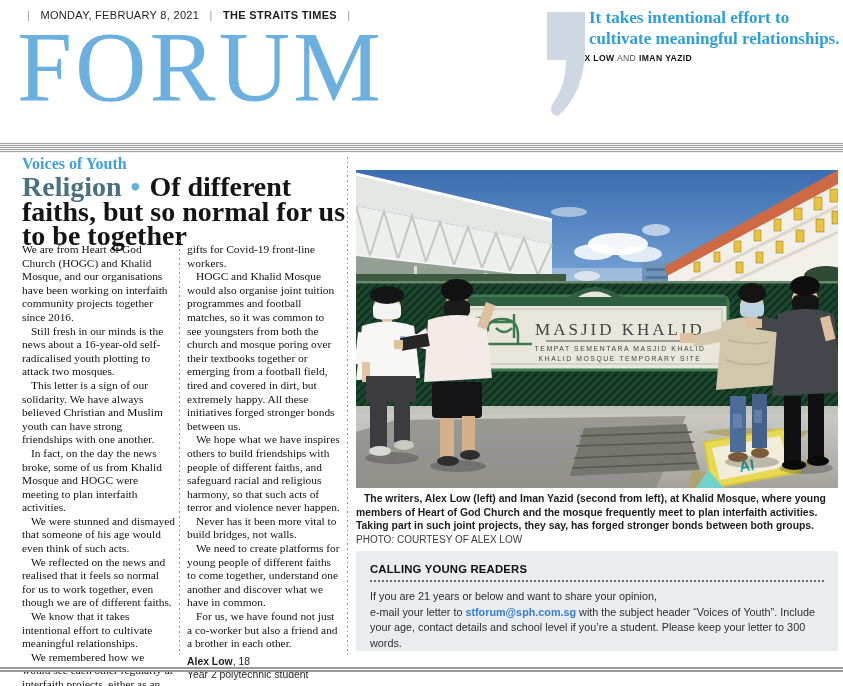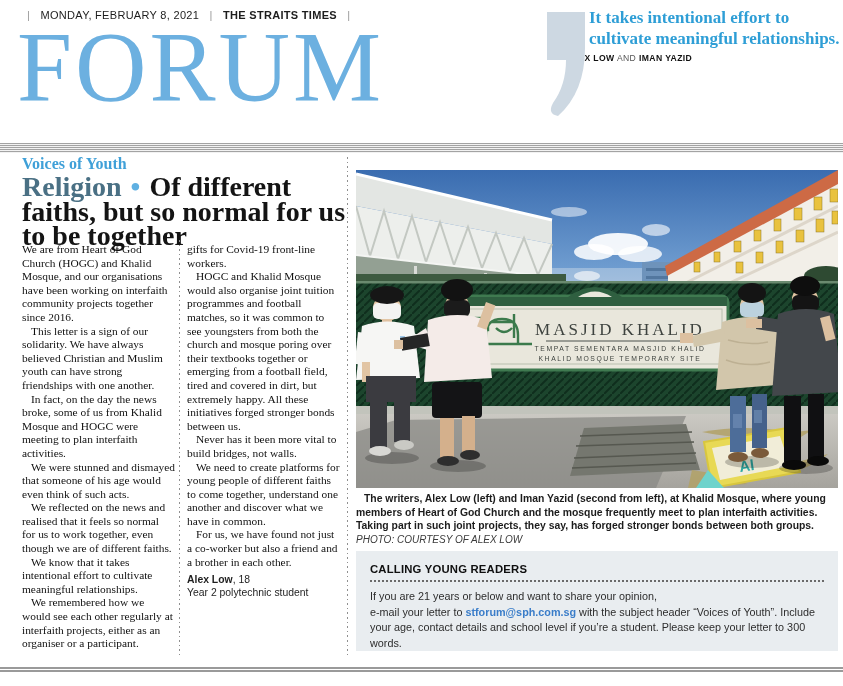--- a/index.html
+++ b/index.html
@@ -48,21 +48,21 @@
   .vdiv1 { left:179px; top:240px; height:415px; }
   .vdiv2 { left:347px; top:157px; height:498px; }
 
   .photo { position:absolute; left:356px; top:170px; width:482px; height:277px; }
   .photo svg { display:block; }
 
   .caption { position:absolute; left:356px; top:492px; width:482px;
              font-family:"Liberation Sans", sans-serif; font-size:10.4px;
              line-height:13.6px; color:#1c1c1c; }
   .caption .bold { font-weight:700;margin-left:8px; }
-  .caption .credit { font-weight:400; color:#3a3a3a; font-size:10px;font-style:italic; }
+  .caption .credit { font-weight:400; color:#3a3a3a; font-size:10px; }
 
   .call-box { position:absolute; left:356px; top:551px; width:482px; height:100px;
               background:#e9edf0; padding:12px 14px 0 14px;
               font-family:"Liberation Sans", sans-serif; }
   .call-box h3 { margin:0; font-size:11.3px; letter-spacing:.2px; color:#0f0f0f;
                  padding-bottom:5px; border-bottom:2px dotted #6a6a6a; font-family:"Liberation Sans", sans-serif; }
   .call-box .body { margin-top:7px; font-size:10.8px; line-height:15.5px; color:#2d2d2d; }
   .call-box .email { color:#3a7dc9; font-weight:700; text-decoration:none; cursor:pointer; }
 
   .bottom-rule { position:absolute; left:0; top:667px; width:843px; height:6px;
@@ -99,32 +99,34 @@
 
   <div class="kicker">Voices of Youth</div>
   <div class="headline">
     <span class="topic">Religion</span>
     <span class="bullet">•</span>
     <span class="main">Of different faiths, but so normal for us to be together</span>
   </div>
 
   <div class="article col1">
     <p>We are from Heart of God Church (HOGC) and Khalid Mosque, and our organisations have been working on interfaith community projects together since 2016.</p>
+    <p>Still fresh in our minds is the news about a 16-year-old self-radicalised youth plotting to attack two mosques.</p>
     <p>This letter is a sign of our solidarity. We have always believed Christian and Muslim youth can have strong friendships with one another.</p>
     <p>In fact, on the day the news broke, some of us from Khalid Mosque and HOGC were meeting to plan interfaith activities.</p>
     <p>We were stunned and dismayed that someone of his age would even think of such acts.</p>
     <p>We reflected on the news and realised that it feels so normal for us to work together, even though we are of different faiths.</p>
     <p>We know that it takes intentional effort to cultivate meaningful relationships.</p>
     <p>We remembered how we would see each other regularly at interfaith projects, either as an organiser or a participant.</p>
 
   </div>
 
   <div class="article col2">
     <p>gifts for Covid-19 front-line workers.</p>
     <p>HOGC and Khalid Mosque would also organise joint tuition programmes and football matches, so it was common to see youngsters from both the church and mosque poring over their textbooks together or emerging from a football field, tired and covered in dirt, but extremely happy. All these initiatives forged stronger bonds between us.</p>
+    <p>We hope what we have inspires others to build friendships with people of different faiths, and safeguard racial and religious harmony, so that such acts of terror and violence never happen.</p>
     <p>Never has it been more vital to build bridges, not walls.</p>
     <p>We need to create platforms for young people of different faiths to come together, understand one another and discover what we have in common.</p>
     <p>For us, we have found not just a co-worker but also a friend and a brother in each other.</p>
     <div class="signatures">
       <div class="sig">
         <div><span class="name">Alex Low</span><span>, 18</span></div>
         <div>Year 2 polytechnic student</div>
       </div>
 
     </div>

